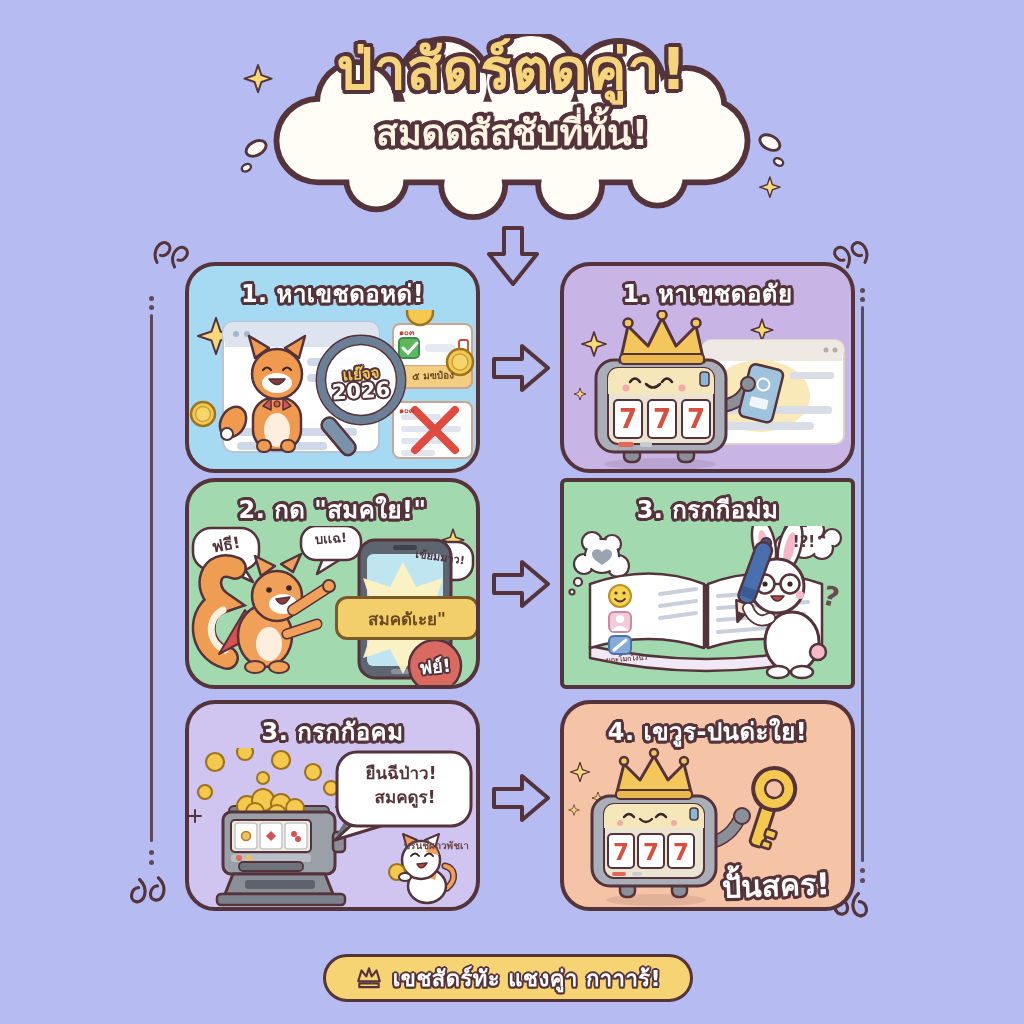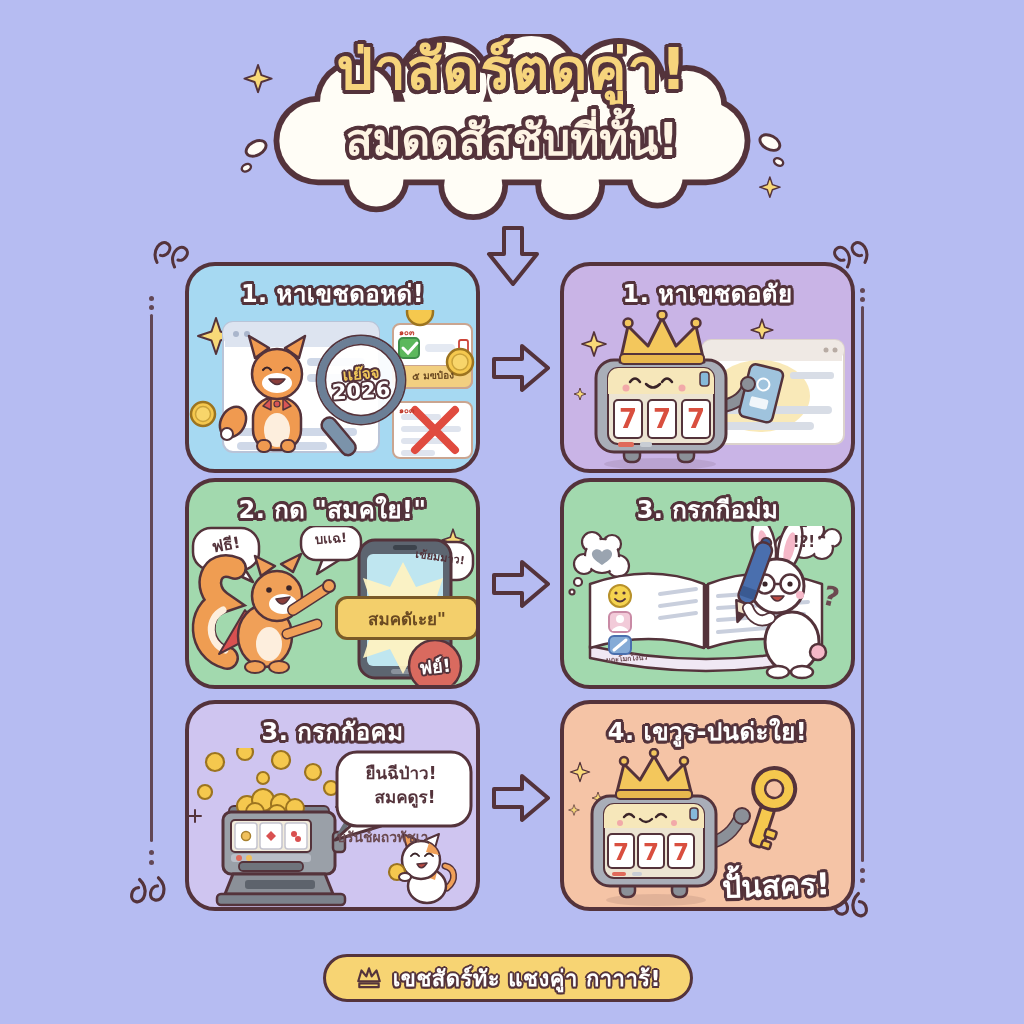--- a/index.html
+++ b/index.html
@@ -55,21 +55,21 @@
         <ellipse cx="6" cy="138" rx="5" ry="3.5" transform="rotate(-28 6 138)" fill="#fffdf6" stroke="#54333b" stroke-width="2.5"></ellipse>
         <ellipse cx="546" cy="112" rx="11" ry="7" transform="rotate(28 546 112)" fill="#fffdf6" stroke="#54333b" stroke-width="3"></ellipse>
         <ellipse cx="555" cy="132" rx="5" ry="3.5" transform="rotate(28 555 132)" fill="#fffdf6" stroke="#54333b" stroke-width="2.5"></ellipse>
       </g>
       <g fill="#f8d978" stroke="#54333b" stroke-width="2" stroke-linejoin="round">
         <path transform="translate(18,46)" d="M0 -14 L3.5 -3.5 L14 0 L3.5 3.5 L0 14 L-3.5 3.5 L-14 0 L-3.5 -3.5 Z"></path>
         <path transform="translate(546,158) scale(0.75)" d="M0 -14 L3.5 -3.5 L14 0 L3.5 3.5 L0 14 L-3.5 3.5 L-14 0 L-3.5 -3.5 Z"></path>
       </g>
     </svg>
     <div class="abs ot-lg" style="left:0;top:-4px;width:560px;text-align:center;font-size:57px;color:#f6d47c;letter-spacing:1px;">ป่าสัดร์ตดคู่า!</div>
-    <div class="abs ot-lg" style="left:0;top:76px;width:560px;text-align:center;font-size:44px;color:#fdf4e4;">สมดดสัสชับที่ทั้น!</div>
+    <div class="abs ot-lg" style="left:0;top:76px;width:560px;text-align:center;font-size:36px;color:#fdf4e4;">สมดดสัสชับที่ทั้น!</div>
   </div>
 
   <svg class="abs" viewBox="0 0 72 72" style="left:477px;top:220px;width:72px;height:72px;">
     <path d="M27,8 h18 v26 h15 L36,64 L12,34 h15 Z" fill="#b6bcf2" stroke="#54333b" stroke-width="4" stroke-linejoin="round"></path>
   </svg>
 
   <svg class="abs" viewBox="0 0 36 32" style="left:150px;top:234px;width:42px;height:38px;">
     <g fill="none" stroke="#54333b" stroke-width="2.6" stroke-linecap="round">
       <path d="M6,24 C1,14 9,4 15,8 C20,11 15,20 9,18"></path>
         <path d="M21,28 C16,18 24,8 30,12 C35,15 30,24 24,22"></path>
@@ -289,21 +289,21 @@
     </svg>
     <div class="bubble-text" style="left:4px;top:54px;width:66px;font-size:16px;transform:rotate(-10deg);">ฟธี!</div>
     <div class="bubble-text" style="left:112px;top:50px;width:60px;font-size:13px;transform:rotate(-4deg);">บเเฉ!</div>
     <div class="bubble-text" style="left:218px;top:70px;width:66px;font-size:11px;transform:rotate(8deg);">เข้ยมมาว!</div>
     <div class="abs" style="left:146px;top:114px;width:138px;height:38px;background:#f3cf6b;border:3px solid #7a5a28;border-radius:12px;display:flex;align-items:center;justify-content:center;">
       <span style="font-size:17px;font-weight:bold;color:#6b4a22;">สมคดัเะย"</span>
     </div>
     <div class="abs ot-sm" style="left:206px;top:170px;width:80px;text-align:center;font-size:18px;color:#ffffff;transform:rotate(-6deg);">ฟย์!</div>
   </div>
 
-  <div class="panel" style="left:560px;top:478px;background:#a2d9ae;">
+  <div class="panel" style="left:560px;top:478px;background:#a2d9ae;border-radius:6px;">
     <div class="panel-title ot">3. กรกกีอม่ม</div>
     <svg class="illus" viewBox="0 0 287 160">
       <g>
         <g fill="#ffffff" stroke="#54333b" stroke-width="2.2">
           <circle cx="28" cy="16" r="10"></circle>
             <circle cx="48" cy="18" r="9"></circle>
             <circle cx="20" cy="38" r="10"></circle>
           <circle cx="54" cy="40" r="11"></circle>
             <circle cx="38" cy="30" r="17"></circle>
           <circle cx="14" cy="56" r="4"></circle>
@@ -463,21 +463,21 @@
         <circle cx="232" cy="112" r="19" fill="#ffffff" stroke="#54333b" stroke-width="2.5"></circle>
         <path d="M240,95 a19,19 0 0 1 10,12 l-13,-3 Z" fill="#f0a058"></path>
         <path d="M222,108 q4,-5 8,0 M236,108 q4,-5 8,0" stroke="#3a2428" stroke-width="2" fill="none" stroke-linecap="round"></path>
         <path d="M228,116 Q232,124 238,115 Z" fill="#b94a42" stroke="#54333b" stroke-width="1.5" stroke-linejoin="round"></path>
         <circle cx="208" cy="124" r="8" fill="#f5c84e" stroke="#9c7420" stroke-width="2.2"></circle>
         <ellipse cx="216" cy="129" rx="6" ry="4" fill="#ffffff" stroke="#54333b" stroke-width="2"></ellipse>
       </g>
     </svg>
     <div class="bubble-text" style="left:150px;top:60px;width:124px;font-size:17px;">ยืนฉีป่าว!</div>
     <div class="bubble-text" style="left:150px;top:84px;width:132px;font-size:17px;">สมคดูร!</div>
-    <div class="abs" style="left:148px;top:122px;width:132px;text-align:left;font-size:14px;font-weight:bold;color:#6b4a50;">บรันช์ผถวพัชเา</div>
+    <div class="abs" style="left:148px;top:134px;width:132px;text-align:right;font-size:10px;font-weight:bold;color:#6b4a50;">บรันช์ผถวพัชเา</div>
   </div>
 
   <div class="panel" style="left:560px;top:700px;background:#f5c4a6;">
     <div class="panel-title ot">4. เขวูร-ปนด่ะใย!</div>
     <svg class="illus" viewBox="0 0 287 160">
       <g fill="#f8d978" stroke="#54333b" stroke-width="1.6" stroke-linejoin="round">
         <path transform="translate(16,24) scale(0.8)" d="M0 -12 L3 -3 L12 0 L3 3 L0 12 L-3 3 L-12 0 L-3 -3 Z"></path>
         <path transform="translate(34,50) scale(0.5)" d="M0 -12 L3 -3 L12 0 L3 3 L0 12 L-3 3 L-12 0 L-3 -3 Z"></path>
         <path transform="translate(10,62) scale(0.45)" d="M0 -12 L3 -3 L12 0 L3 3 L0 12 L-3 3 L-12 0 L-3 -3 Z"></path>
       </g>

